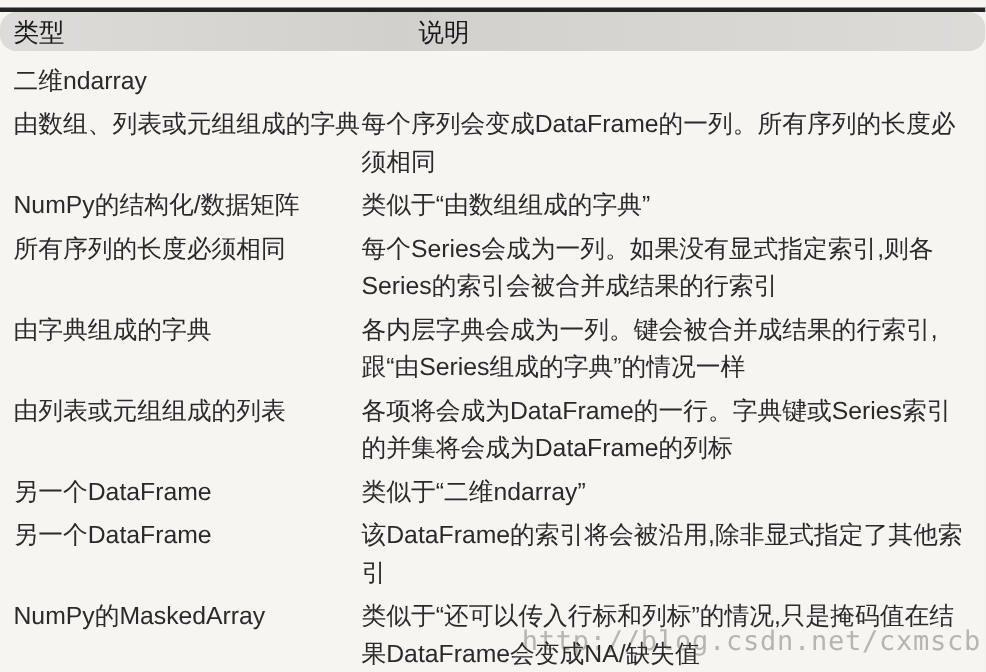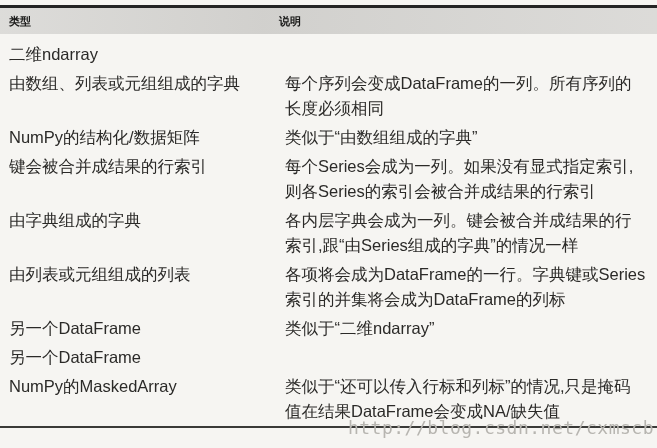--- a/index.html
+++ b/index.html
@@ -23,31 +23,31 @@
     border-top: 3px solid #242424;
     border-bottom: 2px solid #3a3a38;
     box-sizing: border-box;
   }
   .thead {
     display: flex;
     background: #d8d7d4;
     background-image: linear-gradient(90deg, rgba(255,255,255,0.12) 0%, rgba(0,0,0,0.03) 40%, rgba(255,255,255,0.10) 100%);
     height: 26px;
     align-items: center;
-    font-weight: bold;
-    font-size: 11px;
+    font-weight: normal;
+    font-size: 17px;
     color: #191918;
     margin-bottom: 6px;
+    border-radius: 11px;
   }
   .row {
     display: flex;
     padding: 2px 0;
     line-height: 25px;
     font-size: 16.5px;
-    gap: 44px;
   }
   .cell-type {
     width: 241px;
     flex-shrink: 0;
     padding-left: 9px;
     box-sizing: border-box;
   }
   .cell-desc {
     flex: 1;
     padding-right: 10px;
@@ -83,37 +83,38 @@
     </div>
     <div class="row">
       <div class="cell-type">由数组、列表或元组组成的字典</div>
       <div class="cell-desc">每个序列会变成DataFrame的一列。所有序列的长度必须相同</div>
     </div>
     <div class="row">
       <div class="cell-type">NumPy的结构化/数据矩阵</div>
       <div class="cell-desc">类似于“由数组组成的字典”</div>
     </div>
     <div class="row">
-      <div class="cell-type">键会被合并成结果的行索引</div>
+      <div class="cell-type">所有序列的长度必须相同</div>
       <div class="cell-desc">每个Series会成为一列。如果没有显式指定索引,则各Series的索引会被合并成结果的行索引</div>
     </div>
     <div class="row">
       <div class="cell-type">由字典组成的字典</div>
       <div class="cell-desc">各内层字典会成为一列。键会被合并成结果的行索引,跟“由Series组成的字典”的情况一样</div>
     </div>
     <div class="row">
       <div class="cell-type">由列表或元组组成的列表</div>
       <div class="cell-desc">各项将会成为DataFrame的一行。字典键或Series索引的并集将会成为DataFrame的列标</div>
     </div>
     <div class="row">
       <div class="cell-type">另一个DataFrame</div>
       <div class="cell-desc">类似于“二维ndarray”</div>
     </div>
     <div class="row">
       <div class="cell-type">另一个DataFrame</div>
+      <div class="cell-desc">该DataFrame的索引将会被沿用,除非显式指定了其他索引</div>
     </div>
     <div class="row">
       <div class="cell-type">NumPy的MaskedArray</div>
       <div class="cell-desc">类似于“还可以传入行标和列标”的情况,只是掩码值在结果DataFrame会变成NA/缺失值</div>
     </div>
 
   </div>
 
   <div class="watermark">http://blog.csdn.net/cxmscb</div>
 </div>

